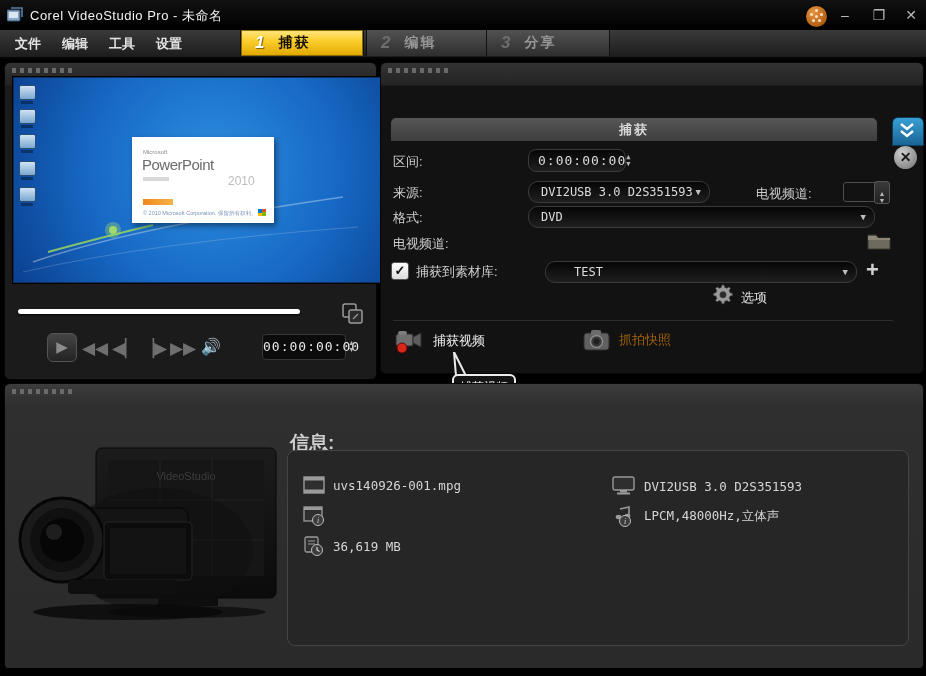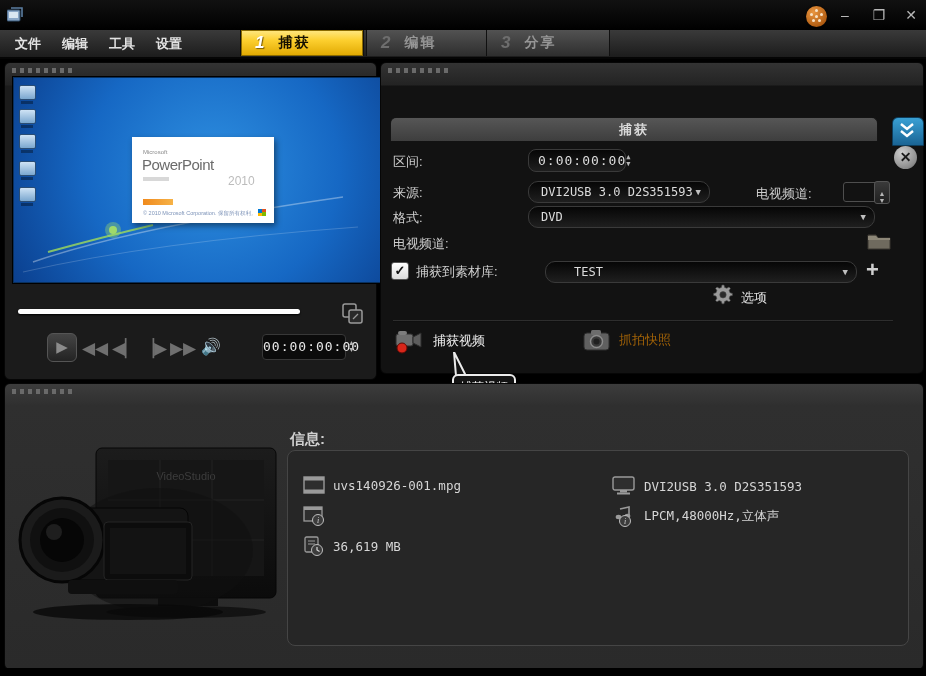--- a/index.html
+++ b/index.html
@@ -67,37 +67,38 @@
   .spin{display:inline-flex;flex-direction:column;justify-content:center;color:#b5b5b5;font-size:7px;line-height:7px;}
   .checkbox{width:16px;height:16px;background:linear-gradient(#fff,#dcdcdc);border:1px solid #555;border-radius:3px;
       color:#111;font-size:13px;font-weight:bold;line-height:15px;text-align:center;}
   .sep{left:393px;top:320px;width:500px;height:2px;background:linear-gradient(#3d3d3d,#000);}
   .actbtn{display:flex;align-items:center;gap:9px;}
   .actbtn .lbl{font-size:13px;}
   
   .tooltip{left:452px;top:374px;width:60px;height:22px;background:#141414;border:2px solid #ececec;border-radius:6px;
       color:#fff;font-size:12px;text-align:center;line-height:22px;box-shadow:1px 2px 3px rgba(0,0,0,.6);}
   
-  .info-title{left:290px;top:430px;color:#cfcfcf;font-size:15px;font-weight:bold;}
+  .info-title{left:290px;top:430px;color:#cfcfcf;font-size:19px;font-weight:bold;}
   .info-box{left:287px;top:450px;width:620px;height:194px;background:#262626;border:1px solid #454545;border-radius:8px;}
   .info-item{position:absolute;display:flex;align-items:center;gap:8px;color:#d6d6d6;
       font-family:"DejaVu Sans Mono",monospace;font-size:12.5px;white-space:nowrap;}
   .bottom-strip{left:0;top:668px;width:926px;height:8px;background:#000;}
 </style>
 </head>
 <body>
 
 <div id="app">
 
   <div class="abs titlebar">
     <svg class="abs app-icon" viewBox="0 0 17 15">
       <rect x="0" y="3" width="13" height="11" rx="1" fill="#8aa7c8" stroke="#33506e"></rect>
       <rect x="2" y="5" width="9" height="6" fill="#d9e6f2"></rect>
       <path d="M4 1 L15 1 L15 10" fill="none" stroke="#5b7da1" stroke-width="1.6"></path>
     </svg>
+    <span class="abs title-text">Corel VideoStudio Pro - 未命名</span>
     <div class="abs corel-ball">
       <i style="left:9px;top:3px"></i>
         <i style="left:4px;top:7px"></i>
         <i style="left:14px;top:7px"></i>
       <i style="left:6px;top:13px"></i>
         <i style="left:12px;top:13px"></i>
         <i style="left:9px;top:9px"></i>
     </div>
     <div class="abs winbtn" style="left:832px">–</div>
     <div class="abs winbtn" style="left:866px">❐</div>

